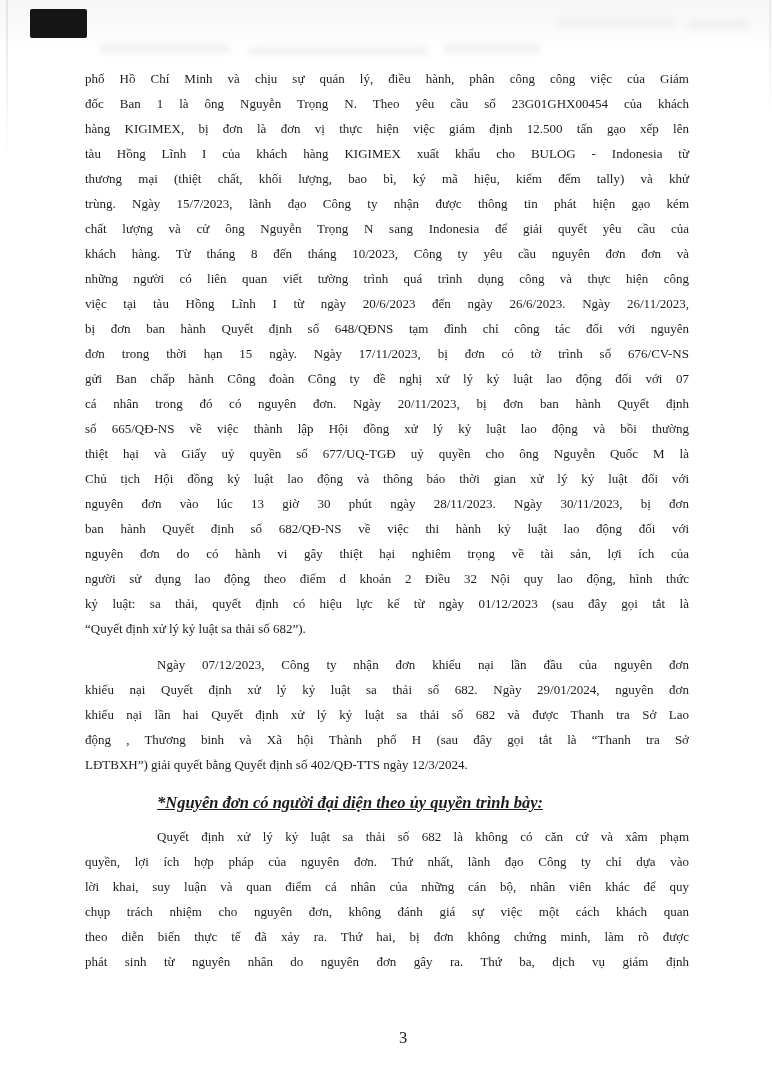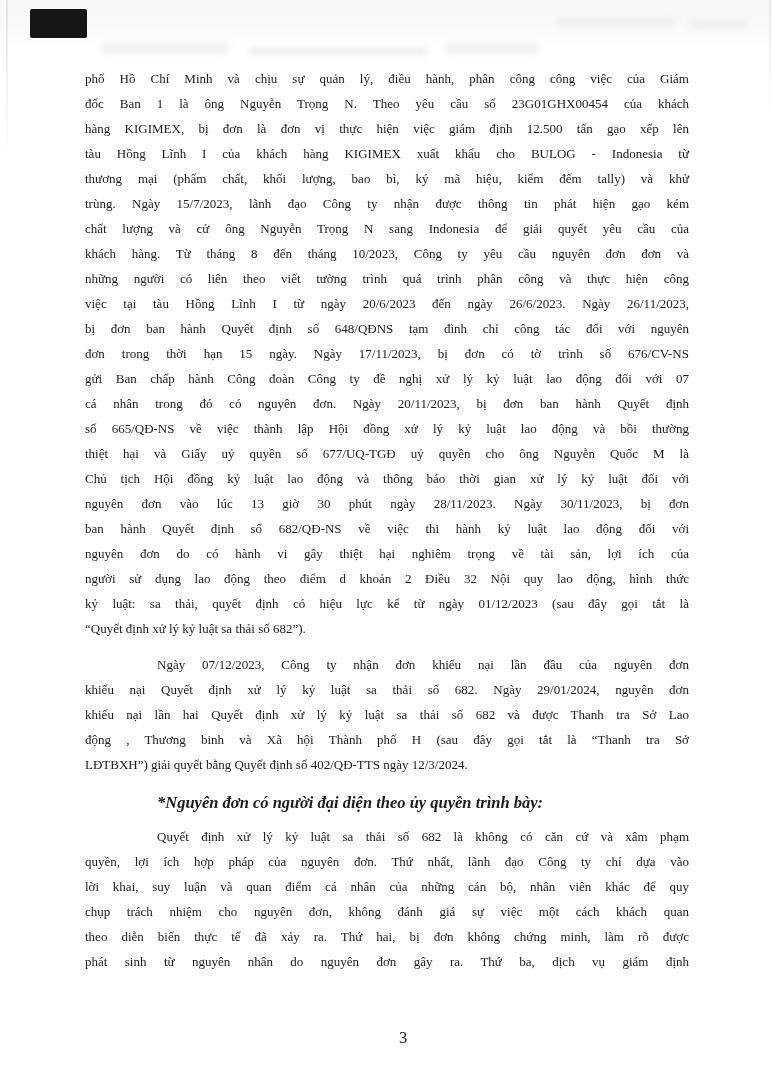--- a/index.html
+++ b/index.html
@@ -36,21 +36,21 @@
   .edge-right {
     position: absolute; right: 1px; top: 0; width: 2px; height: 120px;
     background: linear-gradient(#eaeaee, rgba(234,234,238,0));
   }
   
   .doc-body {
     position: absolute; left: 85px; top: 66px; width: 604px;
   }
   .block { margin: 0; }
   .block.p2 { margin-top: 11px; }
-  .block.heading { margin-top: 13px; }
+  .block.heading { margin-top: 13px; text-decoration: underline; }
   .block.p3 { margin-top: 9px; }
   .line {
     font-size: 13px; line-height: 25px;
     text-align: justify; text-align-last: justify;
   }
   .line.end { text-align-last: left; }
   .line.indent { text-indent: 72px; }
   .heading-text {
     font-size: 16.5px; line-height: 25px;
     font-weight: bold; font-style: italic;
@@ -74,25 +74,25 @@
 <div class="redaction"></div>
 <div class="edge-left"></div>
 <div class="edge-right"></div>
 
 <div class="doc-body" id="doc-body">
     <div class="block p1">
       <div class="line">phố Hồ Chí Minh và chịu sự quản lý, điều hành, phân công công việc của Giám</div>
       <div class="line">đốc Ban 1 là ông Nguyễn Trọng N. Theo yêu cầu số 23G01GHX00454 của khách</div>
       <div class="line">hàng KIGIMEX, bị đơn là đơn vị thực hiện việc giám định 12.500 tấn gạo xếp lên</div>
       <div class="line">tàu Hồng Lĩnh I của khách hàng KIGIMEX xuất khẩu cho BULOG - Indonesia từ</div>
-      <div class="line">thương mại (phẩm chất, khối lượng, bao bì, ký mã hiệu, kiểm đếm tally) và khử</div>
+      <div class="line">thương mại (thiệt chất, khối lượng, bao bì, ký mã hiệu, kiểm đếm tally) và khử</div>
       <div class="line">trùng. Ngày 15/7/2023, lãnh đạo Công ty nhận được thông tin phát hiện gạo kém</div>
       <div class="line">chất lượng và cử ông Nguyễn Trọng N sang Indonesia để giải quyết yêu cầu của</div>
       <div class="line">khách hàng. Từ tháng 8 đến tháng 10/2023, Công ty yêu cầu nguyên đơn đơn và</div>
-      <div class="line">những người có liên theo viết tường trình quá trình phân công và thực hiện công</div>
+      <div class="line">những người có liên quan viết tường trình quá trình dụng công và thực hiện công</div>
       <div class="line">việc tại tàu Hồng Lĩnh I từ ngày 20/6/2023 đến ngày 26/6/2023. Ngày 26/11/2023,</div>
       <div class="line">bị đơn ban hành Quyết định số 648/QĐNS tạm đình chỉ công tác đối với nguyên</div>
       <div class="line">đơn trong thời hạn 15 ngày. Ngày 17/11/2023, bị đơn có tờ trình số 676/CV-NS</div>
       <div class="line">gửi Ban chấp hành Công đoàn Công ty đề nghị xử lý kỷ luật lao động đối với 07</div>
       <div class="line">cá nhân trong đó có nguyên đơn. Ngày 20/11/2023, bị đơn ban hành Quyết định</div>
       <div class="line">số 665/QĐ-NS về việc thành lập Hội đồng xử lý kỷ luật lao động và bồi thường</div>
       <div class="line">thiệt hại và Giấy uỷ quyền số 677/UQ-TGĐ uỷ quyền cho ông Nguyễn Quốc M là</div>
       <div class="line">Chủ tịch Hội đồng kỷ luật lao động và thông báo thời gian xử lý kỷ luật đối với</div>
       <div class="line">nguyên đơn vào lúc 13 giờ 30 phút ngày 28/11/2023. Ngày 30/11/2023, bị đơn</div>
       <div class="line">ban hành Quyết định số 682/QĐ-NS về việc thi hành kỷ luật lao động đối với</div>

